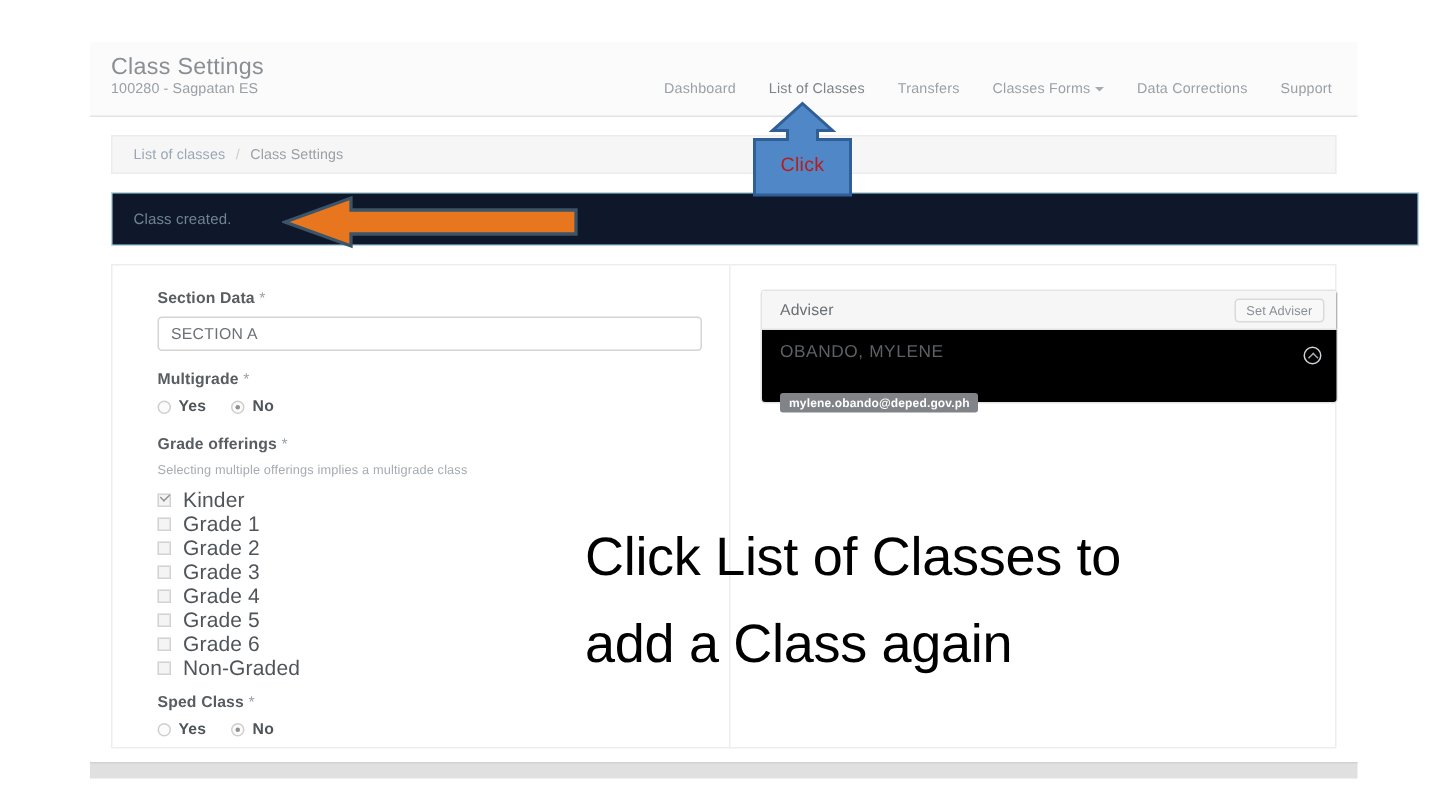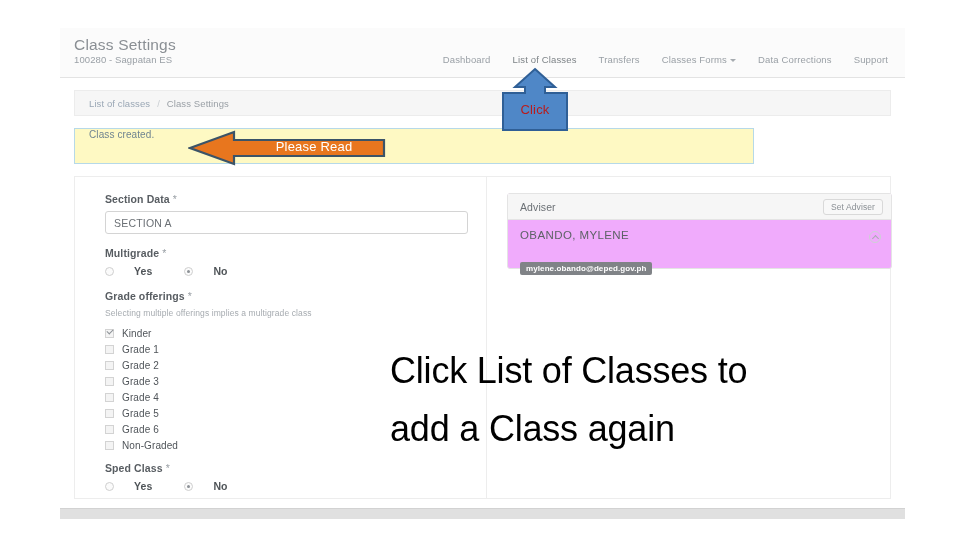--- a/index.html
+++ b/index.html
@@ -106,27 +106,27 @@
     font-size: 9.5px;
     color: #c9ced2;
     margin: 0 7px;
   }
 
   
   #alert-bar {
     position: absolute;
     left: 14px;
     top: 100px;
-    width: 680px;
+    width: 872px;
     height: 36px;
-    background: #fef9c3;
+    background: #0f172a;
     border: 1px solid #b6d9e8;
     box-sizing: border-box;
     display: flex;
-    align-items: flex-start;
+    align-items: center;
     padding-left: 14px;
   }
   #alert-text {
     font-size: 10px;
     color: #6f8490;
     letter-spacing: .1px;
   }
 
   
   #content {
@@ -174,21 +174,21 @@
     background: #fff;
     outline: none;
     letter-spacing: .2px;
   }
   .gap-12 { height: 13px; }
   .gap-9  { height: 9px; }
 
   .radio-row {
     display: flex;
     align-items: center;
-    gap: 20px;
+    gap: 5px;
     margin-top: 2px;
   }
   .radio {
     width: 9px; height: 9px;
     border: 1px solid #cfcfcf;
     border-radius: 50%;
     background: #fbfbfb;
     box-sizing: border-box;
     position: relative;
     display: inline-block;
@@ -235,31 +235,31 @@
   .checkbox.checked::after {
     content: "";
     position: absolute;
     left: 1px; top: -1px;
     width: 5px; height: 3px;
     border-left: 1.4px solid #8e9398;
     border-bottom: 1.4px solid #8e9398;
     transform: rotate(-45deg);
   }
   .check-label {
-    font-size: 10px;
+    font-size: 14px;
     color: #50555a;
     letter-spacing: .1px;
   }
 
   
   #adviser-panel {
     width: 385px;
     border: 1px solid #e4e4e4;
     border-radius: 3px;
-    background: #f0abfc;
+    background: #000000;
     box-sizing: border-box;
   }
   #adviser-head {
     height: 26px;
     background: #f6f6f6;
     border-bottom: 1px solid #e4e4e4;
     display: flex;
     align-items: center;
     justify-content: space-between;
     padding: 0 8px 0 12px;
@@ -522,21 +522,20 @@
 
   </div>
 
   <div id="shot-footer"></div>
 </div>
 
 <div id="please-read-arrow">
   <svg width="198" height="36" viewBox="0 0 198 36" xmlns="http://www.w3.org/2000/svg">
     <polygon points="2,18 46,2 46,10 196,10 196,26 46,26 46,34" fill="#e8761e" stroke="#3b5468" stroke-width="2.2" stroke-linejoin="miter"></polygon>
   </svg>
-  <div id="please-read-label">Please Read</div>
 </div>
 
 <div id="click-callout">
   <svg width="68" height="65" viewBox="0 0 68 65" xmlns="http://www.w3.org/2000/svg">
     <polygon points="34,2 54,20 44,20 44,26 66,26 66,63 2,63 2,26 24,26 24,20 14,20" fill="#4f87c7" stroke="#2f5f96" stroke-width="2" stroke-linejoin="miter"></polygon>
   </svg>
   <div id="click-label">Click</div>
 </div>
 
 <div id="instruction-overlay">

